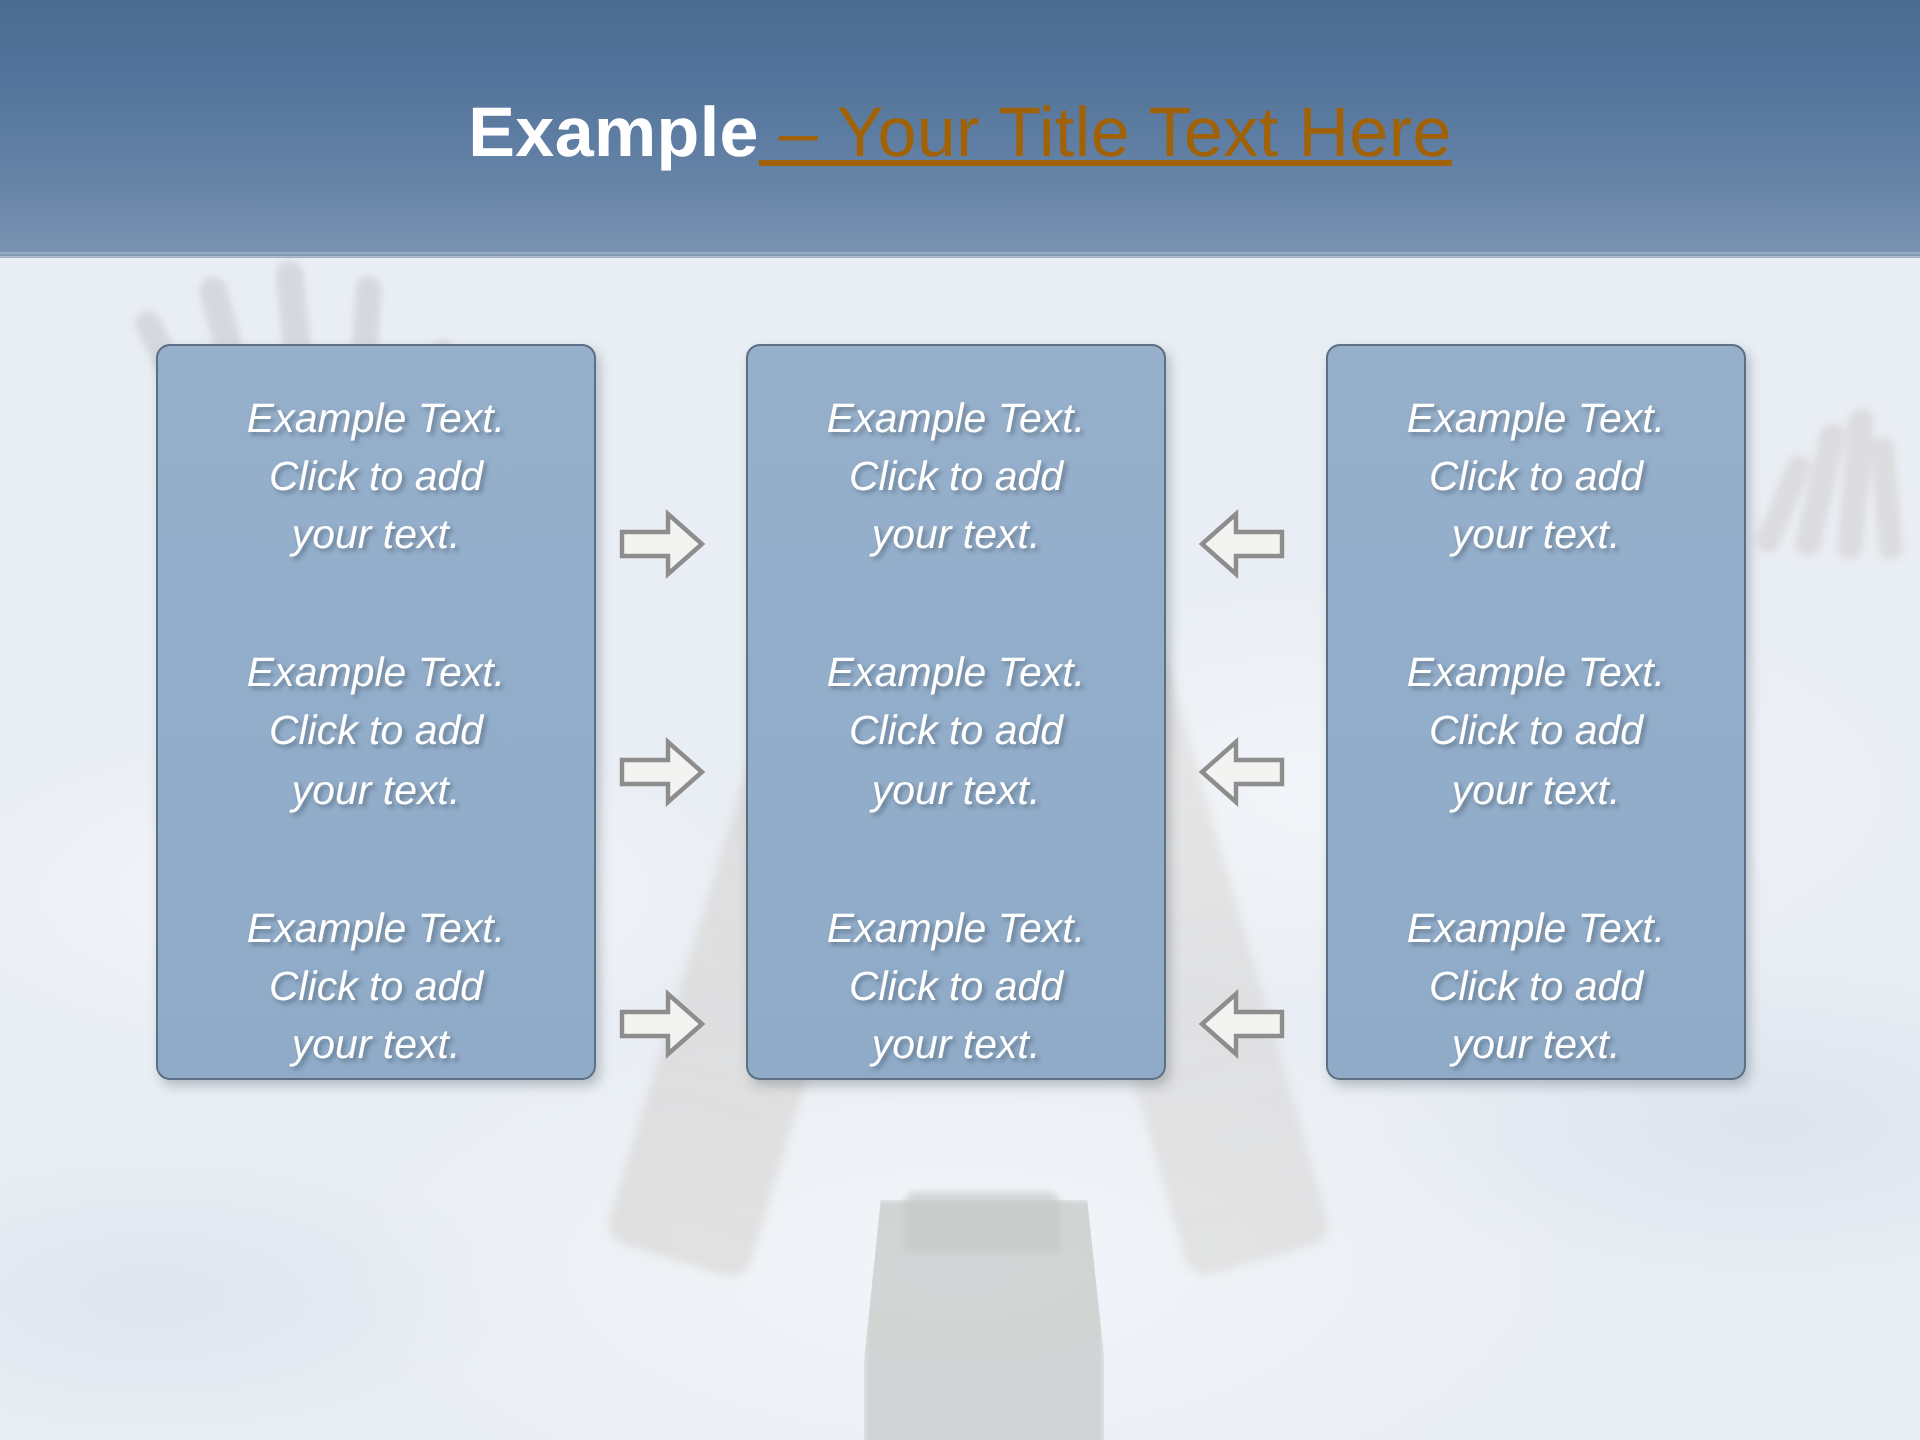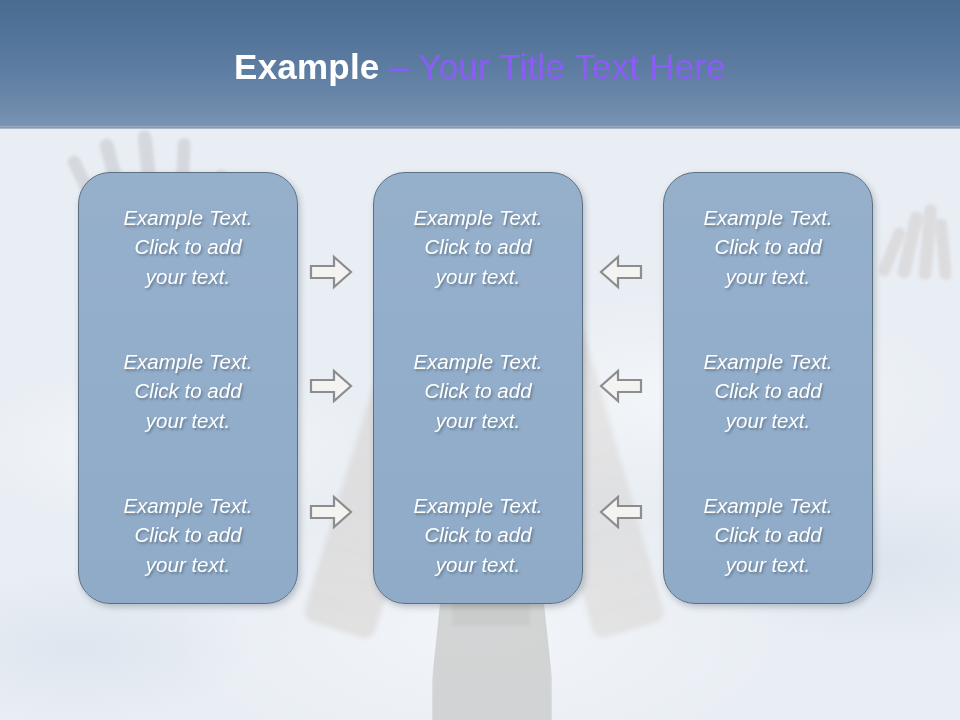--- a/index.html
+++ b/index.html
@@ -134,30 +134,30 @@
   .slide-title {
     position:absolute;
     left:0; top:48px; width:960px;
     text-align:center;
     font-size:35px;
     letter-spacing:.2px;
     white-space:nowrap;
     line-height:1.1;
   }
   .slide-title .t-strong { font-weight:bold; color:#ffffff; }
-  .slide-title .t-rest   { font-weight:normal; color:#8b5cf6; }
+  .slide-title .t-rest   { font-weight:normal; color:#a16207;text-decoration:underline; }
 
   
   .pbox {
     position:absolute;
     top:172px;
-    width:220px; height:432px;
+    width:220px; height:368px;
     background:linear-gradient(to bottom, #96b0cb 0%, #93aecb 40%, #8fabc8 100%);
     border:1.6px solid #5d6f82;
-    border-radius:32px;
+    border-radius:7px;
     box-shadow:2px 3px 6px rgba(60,72,86,.30);
     display:flex;
     flex-direction:column;
     justify-content:space-around;
     align-items:center;
     padding:22px 12px 16px 12px;
     gap:40px;
   }
   #box-col-1 { left:78px;  }
   #box-col-2 { left:373px; width:210px; }

